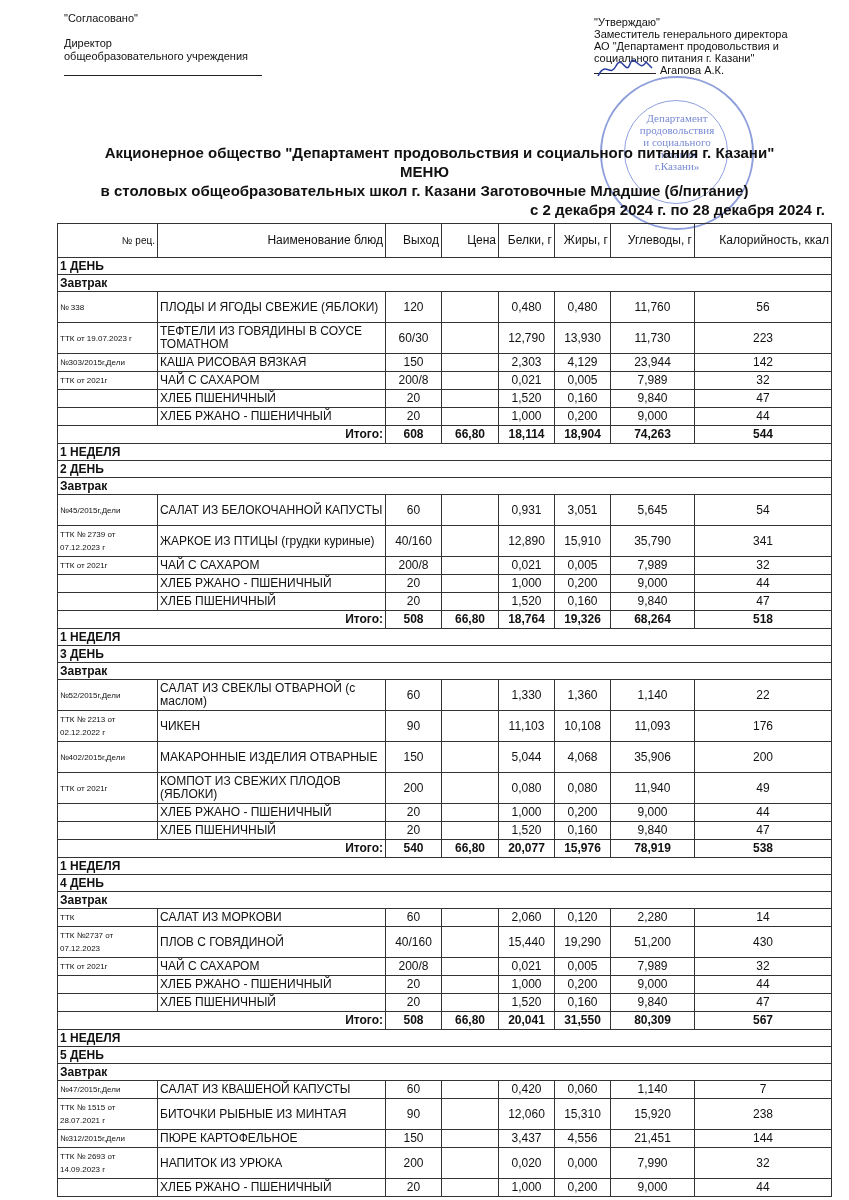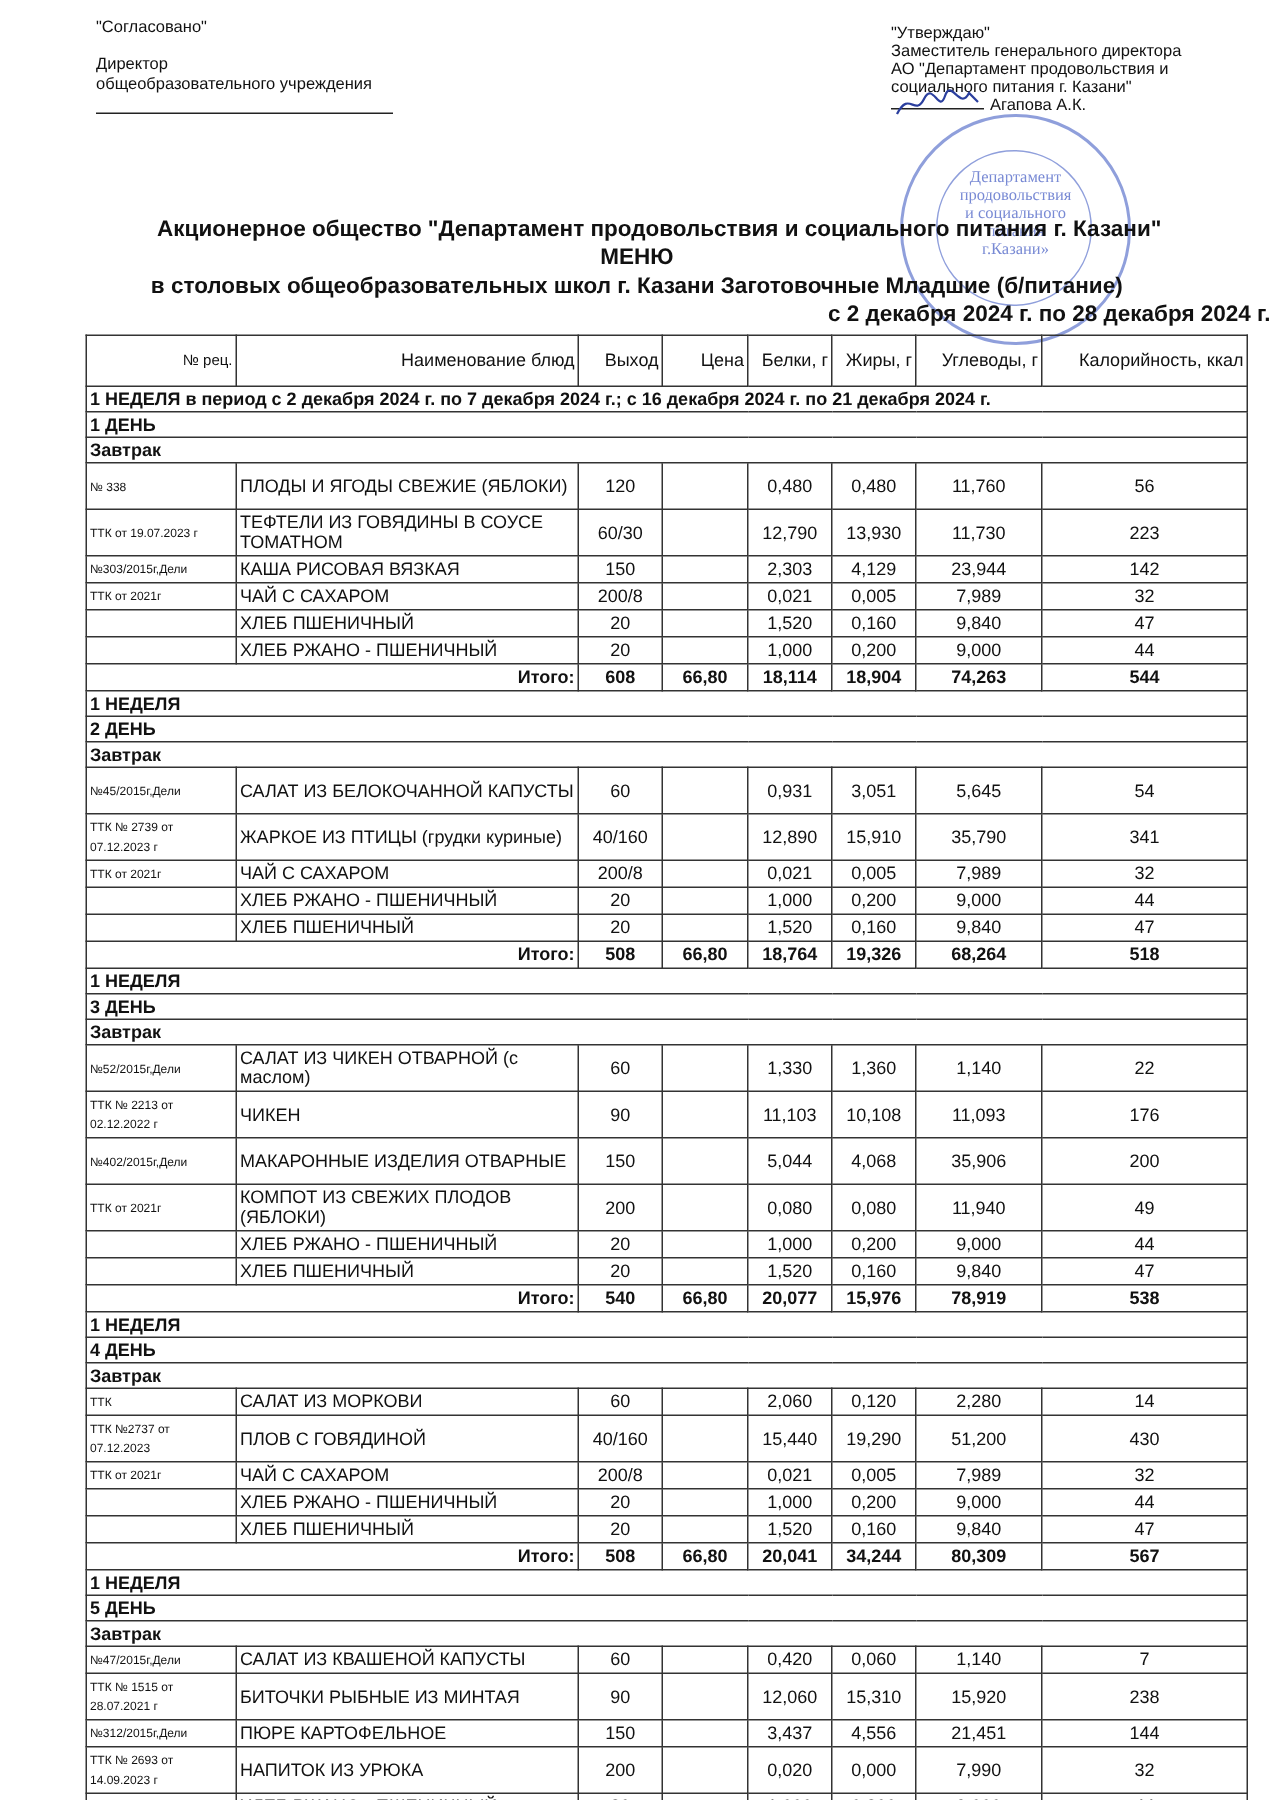--- a/index.html
+++ b/index.html
@@ -8,21 +8,21 @@
   .approve-left .q { margin-bottom: 12px; }
   .approve-left .line { width: 198px; border-bottom: 1px solid #222; margin-top: 12px; }
   .approve-right { position: absolute; left: 594px; top: 16px; font-size: 11px; line-height: 12px; }
   .approve-right .sig-line { display: inline-block; width: 62px; border-bottom: 1px solid #222; margin-right: 4px; }
   .stamp { position: absolute; left: 600px; top: 76px; width: 150px; height: 150px; border-radius: 50%; border: 2px solid #6a7fd0; opacity: 0.75; pointer-events: none; }
   .stamp .inner { position: absolute; left: 22px; top: 22px; width: 102px; height: 102px; border-radius: 50%; border: 1px solid #6a7fd0; }
   .stamp .txt { position: absolute; left: 0; right: 0; top: 34px; text-align: center; font-family: "Liberation Serif", serif; font-size: 11px; line-height: 12px; color: #4c63c6; }
   .signature { position: absolute; left: 596px; top: 58px; width: 60px; height: 22px; pointer-events: none; }
   .titles { position: absolute; left: 0; width: 849px; top: 143px; text-align: center; font-weight: bold; font-size: 15px; line-height: 19px; }
   .titles .t1 { padding-left: 30px; }
-  .titles .t4 { text-align: right; padding-right: 2px; }
+  .titles .t4 { text-align: right; padding-right: 24px; }
   table.menu { position: absolute; left: 57px; top: 223px; width: 774px; border-collapse: collapse; font-size: 12px; table-layout: fixed; }
   table.menu td, table.menu th { border: 1px solid #333; padding: 0 2px; line-height: 13px; }
   table.menu th { font-weight: normal; font-size: 12px; text-align: right; height: 33px; }
   table.menu th.code-h { font-size: 10px; }
   td.code { font-size: 8px; line-height: 10px; }
   td.num { text-align: center; }
   td.section { font-weight: bold; font-size: 12px; height: 16px; }
   tr.total td { font-weight: bold; height: 17px; margin-top: 40px; }
   td.total-label { text-align: right; padding-right: 4px; }
   td.total-price { text-align: center; }
@@ -86,23 +86,20 @@
       <th>Наименование блюд</th>
       <th>Выход</th>
       <th>Цена</th>
       <th>Белки, г</th>
       <th>Жиры, г</th>
       <th>Углеводы, г</th>
       <th>Калорийность, ккал</th>
     </tr>
   </thead>
   <tbody id="menu-body">
-    <tr>
-      <td colspan="8" class="section">1 НЕДЕЛЯ в период  с 2 декабря 2024 г. по 7 декабря 2024 г.; с 16 декабря 2024 г. по 21 декабря 2024 г.</td>
-    </tr>
   <tr>
         <td colspan="8" class="section">1 ДЕНЬ</td>
       </tr>
       <tr>
         <td colspan="8" class="section">Завтрак</td>
       </tr>
       <tr class="item tall">
         <td class="code">№ 338</td>
         <td class="">ПЛОДЫ И ЯГОДЫ СВЕЖИЕ (ЯБЛОКИ)</td>
         <td class="num">120</td>
@@ -243,21 +240,21 @@
         <td colspan="8" class="section">1 НЕДЕЛЯ</td>
       </tr>
       <tr>
         <td colspan="8" class="section">3 ДЕНЬ</td>
       </tr>
       <tr>
         <td colspan="8" class="section">Завтрак</td>
       </tr>
       <tr class="item tall">
         <td class="code">№52/2015г,Дели</td>
-        <td class="">САЛАТ ИЗ ЧИКЕН ОТВАРНОЙ (с маслом)</td>
+        <td class="">САЛАТ ИЗ СВЕКЛЫ ОТВАРНОЙ (с маслом)</td>
         <td class="num">60</td>
         <td class="num"></td>
         <td class="num">1,330</td>
         <td class="num">1,360</td>
         <td class="num">1,140</td>
         <td class="num">22</td>
       </tr>
       <tr class="item tall">
         <td class="code">ТТК № 2213 от 02.12.2022 г</td>
         <td class="">ЧИКЕН</td>
@@ -374,21 +371,21 @@
         <td class="num">1,520</td>
         <td class="num">0,160</td>
         <td class="num">9,840</td>
         <td class="num">47</td>
       </tr>
       <tr class="total">
         <td colspan="2" class="total-label">Итого:</td>
         <td class="num">508</td>
         <td class="total-price">66,80</td>
         <td class="num">20,041</td>
-        <td class="num">34,244</td>
+        <td class="num">31,550</td>
         <td class="num">80,309</td>
         <td class="num">567</td>
       </tr>
       <tr>
         <td colspan="8" class="section">1 НЕДЕЛЯ</td>
       </tr>
       <tr>
         <td colspan="8" class="section">5 ДЕНЬ</td>
       </tr>
       <tr>

